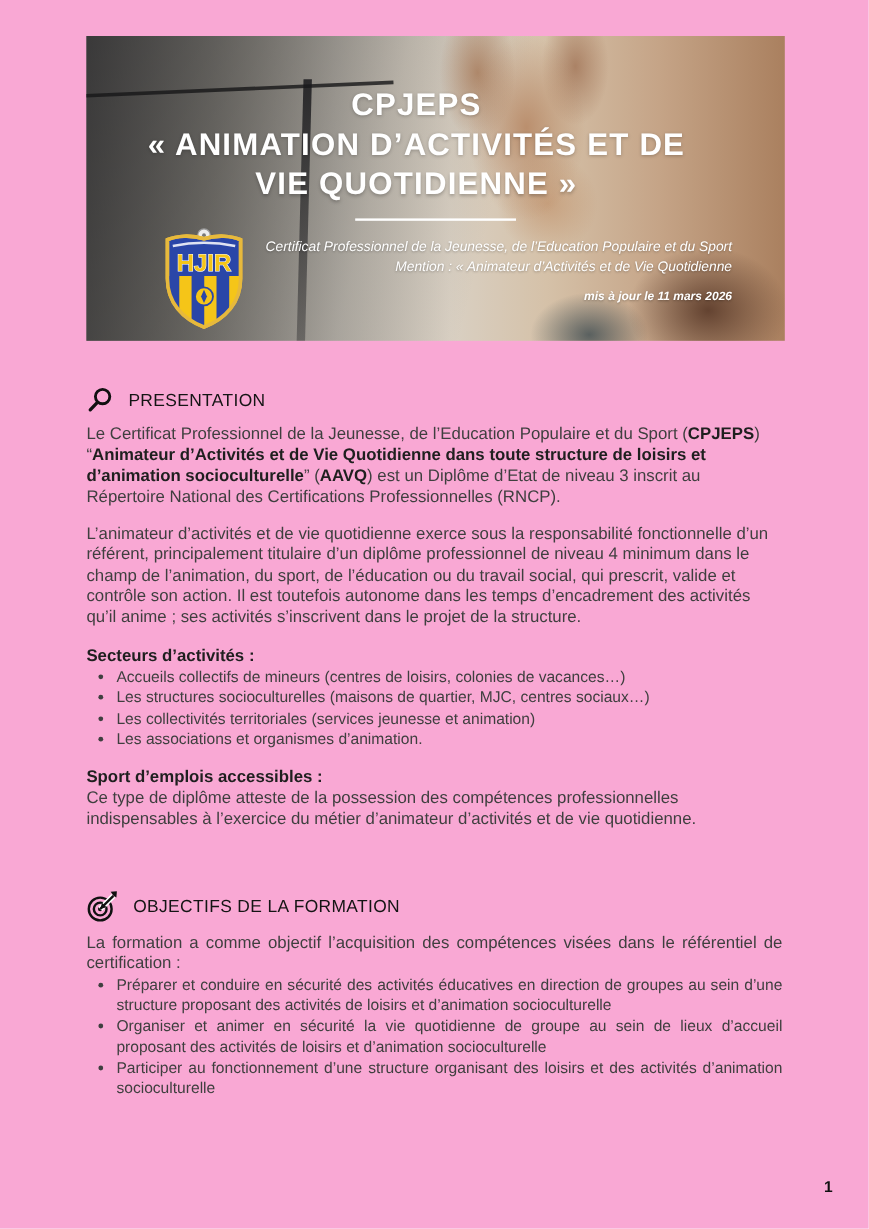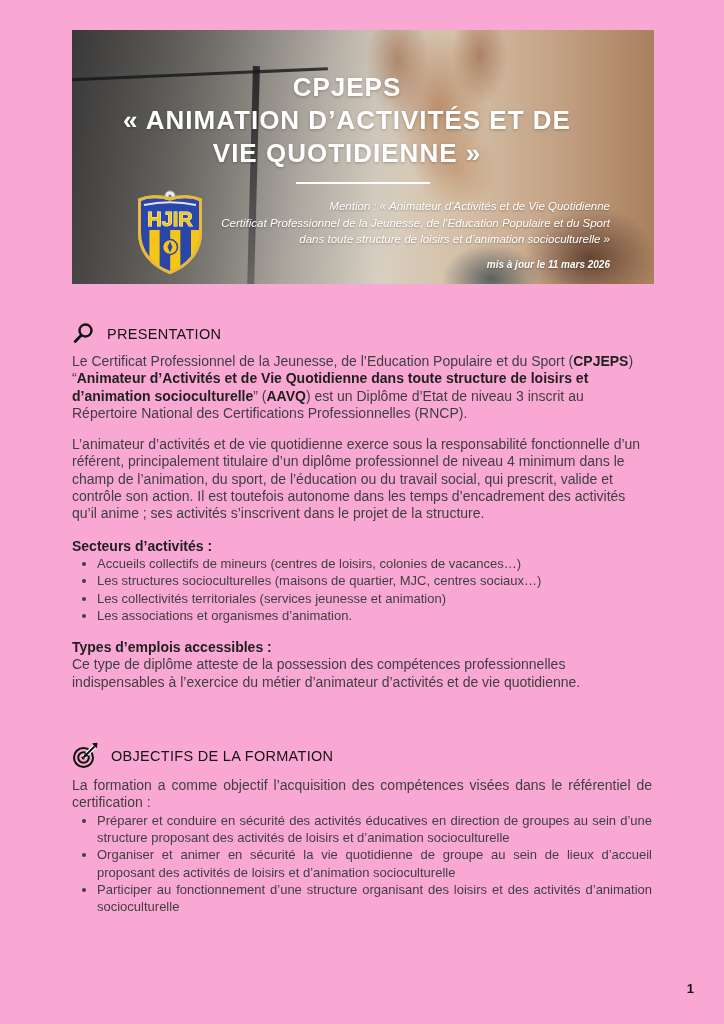--- a/index.html
+++ b/index.html
@@ -82,23 +82,22 @@
         </g>
         <path d="M40 9 C29 5.5 17 6.5 9.5 9.8 L9.5 42 C9.5 62 22 75.5 40 82.5 C58 75.5 70.5 62 70.5 42 L70.5 9.8 C63 6.5 51 5.5 40 9 Z" fill="none" stroke="#e7b93c" stroke-width="3"></path>
         <path d="M14 15 Q40 9.5 66 15" stroke="#ffffff" fill="none" stroke-width="2" opacity=".85"></path>
         <text x="40" y="36" text-anchor="middle" font-family="Liberation Sans, sans-serif" font-size="20" font-weight="bold" fill="#f5c518" stroke="#ffffff" stroke-width="0.9" paint-order="stroke">HJIR</text>
         <circle cx="40" cy="57" r="7.5" fill="#f5c518" stroke="#2a46a8" stroke-width="1.5"></circle>
         <path d="M40 51.5 L42.5 57 L40 62.5 L37.5 57 Z" fill="#2a46a8"></path>
       </svg>
     </div>
 
     <div class="hero-sub">
+      <div>Certificat Professionnel de la Jeunesse, de l’Education Populaire et du Sport</div>
       <div>Mention : « Animateur d’Activités et de Vie Quotidienne</div>
-      <div>Certificat Professionnel de la Jeunesse, de l’Education Populaire et du Sport</div>
-      <div>dans toute structure de loisirs et d’animation socioculturelle »</div>
       <div class="hero-updated">mis à jour le 11 mars 2026</div>
     </div>
   </header>
 
   <section class="section presentation">
     <h2 class="sec-heading">
       <span class="icon">
         <svg width="22" height="23" viewBox="0 0 22 23">
           <circle cx="13.5" cy="8.5" r="6" fill="none" stroke="#111" stroke-width="2.4"></circle>
           <line x1="9" y1="13.5" x2="3.2" y2="19.5" stroke="#111" stroke-width="2.8" stroke-linecap="round"></line>
@@ -110,21 +109,21 @@
     <p class="gap">L’animateur d’activités et de vie quotidienne exerce sous la responsabilité fonctionnelle d’un référent, principalement titulaire d’un diplôme professionnel de niveau 4 minimum dans le champ de l’animation, du sport, de l’éducation ou du travail social, qui prescrit, valide et contrôle son action. Il est toutefois autonome dans les temps d’encadrement des activités qu’il anime ; ses activités s’inscrivent dans le projet de la structure.</p>
 
     <p class="label">Secteurs d’activités :</p>
     <ul>
       <li>Accueils collectifs de mineurs (centres de loisirs, colonies de vacances…)</li>
       <li>Les structures socioculturelles (maisons de quartier, MJC, centres sociaux…)</li>
       <li>Les collectivités territoriales (services jeunesse et animation)</li>
       <li>Les associations et organismes d’animation.</li>
     </ul>
 
-    <p class="label">Types d’emplois accessibles :</p>
+    <p class="label">Sport d’emplois accessibles :</p>
     <p>Ce type de diplôme atteste de la possession des compétences professionnelles indispensables à l’exercice du métier d’animateur d’activités et de vie quotidienne.</p>
   </section>
 
   <section class="section objectifs">
     <h2 class="sec-heading">
       <span class="icon">
         <svg width="26" height="27" viewBox="0 0 26 27">
           <circle cx="11.5" cy="15.5" r="9.5" fill="none" stroke="#111" stroke-width="2"></circle>
           <circle cx="11.5" cy="15.5" r="5.3" fill="none" stroke="#111" stroke-width="2"></circle>
           <circle cx="11.5" cy="15.5" r="1.9" fill="#111"></circle>

